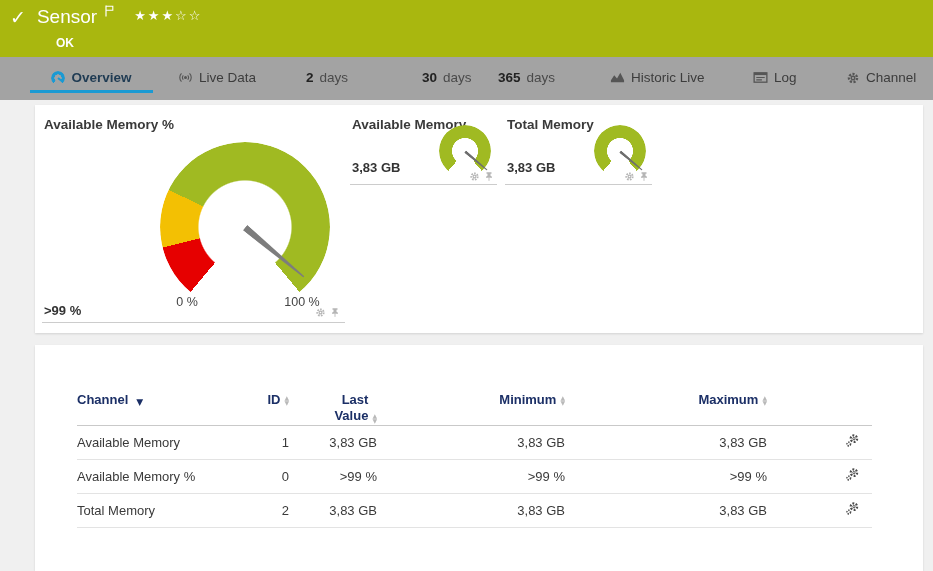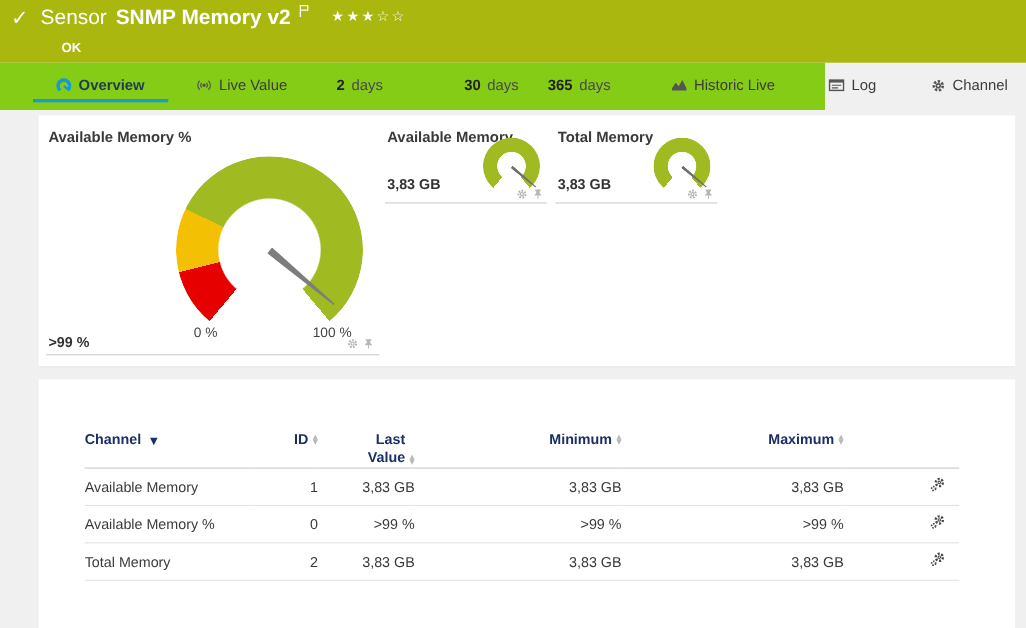--- a/index.html
+++ b/index.html
@@ -14,21 +14,21 @@
   .topbar{position:absolute;left:0;top:0;width:933px;height:57px;background:var(--header-green);color:#fff}
   .topbar-main{position:absolute;left:10px;top:6px;display:flex;align-items:center;gap:8px}
   .check{font-family:"DejaVu Sans",sans-serif;font-size:19px;font-weight:bold;line-height:1}
   .kind{font-size:19px;margin-left:3px}
   .sensorname{font-size:19px;font-weight:bold}
   .flag{margin-top:-10px}
   .stars{font-family:"DejaVu Sans",sans-serif;font-size:13px;letter-spacing:2px;margin-left:12px;margin-top:-4px}
   .statusok{position:absolute;left:56px;top:36px;font-size:12px;font-weight:bold}
 
   
-  .tabs{position:absolute;left:0;top:57px;width:750px;height:43px;background:#84cc16}
+  .tabs{position:absolute;left:0;top:57px;width:933px;height:43px;background:#a3a3a3}
   .tab{position:absolute;top:13px;display:flex;align-items:center;gap:6px;font-size:13.5px;color:#3c3c3c;cursor:pointer;white-space:nowrap}
   .tab svg{flex:0 0 auto}
   .tab-overview{left:30px;width:123px;justify-content:center;font-weight:bold;color:#1f3b53}
   .active-underline{position:absolute;left:30px;top:33px;width:123px;height:3px;background:var(--accent-blue)}
   .tab-live{left:178px}.tab-2d{left:306px}.tab-30d{left:422px}.tab-365d{left:498px}
   .tab-historic{left:610px}.tab-log{left:753px}.tab-settings{left:846px}
   .daynum{font-weight:bold;color:#222}
   .dayunit{color:#4a4a4a}
   .mini-gauge{position:relative;width:14px;height:14px;display:inline-block}
   .mini-ring{position:absolute;inset:0;border-radius:50%;
@@ -94,21 +94,20 @@
 </style>
 </head>
 <body>
 
 <div class="viewport">
 
   <header class="topbar">
     <div class="topbar-main">
       <span class="check">✓</span>
       <span class="kind">Sensor</span>
-      <span class="sensorname">SNMP Memory v2</span>
       <span class="flag">
         <svg width="9" height="12" viewBox="0 0 9 12">
             <path d="M1 0.5 v11" stroke="#fff" stroke-width="1.2" fill="none"></path>
             <path d="M1 1.2 h6.8 v4 H1" fill="none" stroke="#fff" stroke-width="1.1"></path>
           </svg>
       </span>
       <span class="stars"><span>★★★</span><span>☆☆</span></span>
     </div>
     <div class="statusok">OK</div>
   </header>
@@ -121,21 +120,21 @@
         </span>
       <span>Overview</span>
     </div>
     <div class="active-underline"></div>
 
     <div class="tab tab-live">
       <svg width="15" height="15" viewBox="0 0 16 16">
         <circle cx="8" cy="8" r="1.6" fill="#555"></circle>
         <path d="M5.7 5.7 a3.2 3.2 0 0 0 0 4.6 M10.3 5.7 a3.2 3.2 0 0 1 0 4.6 M3.7 3.7 a6 6 0 0 0 0 8.6 M12.3 3.7 a6 6 0 0 1 0 8.6" stroke="#555" fill="none" stroke-width="1.2"></path>
       </svg>
-      <span>Live Value</span>
+      <span>Live Data</span>
     </div>
 
     <div class="tab tab-2d">
       <span class="daynum">2</span>
       <span class="dayunit">days</span>
     </div>
     <div class="tab tab-30d">
       <span class="daynum">30</span>
       <span class="dayunit">days</span>
     </div>

